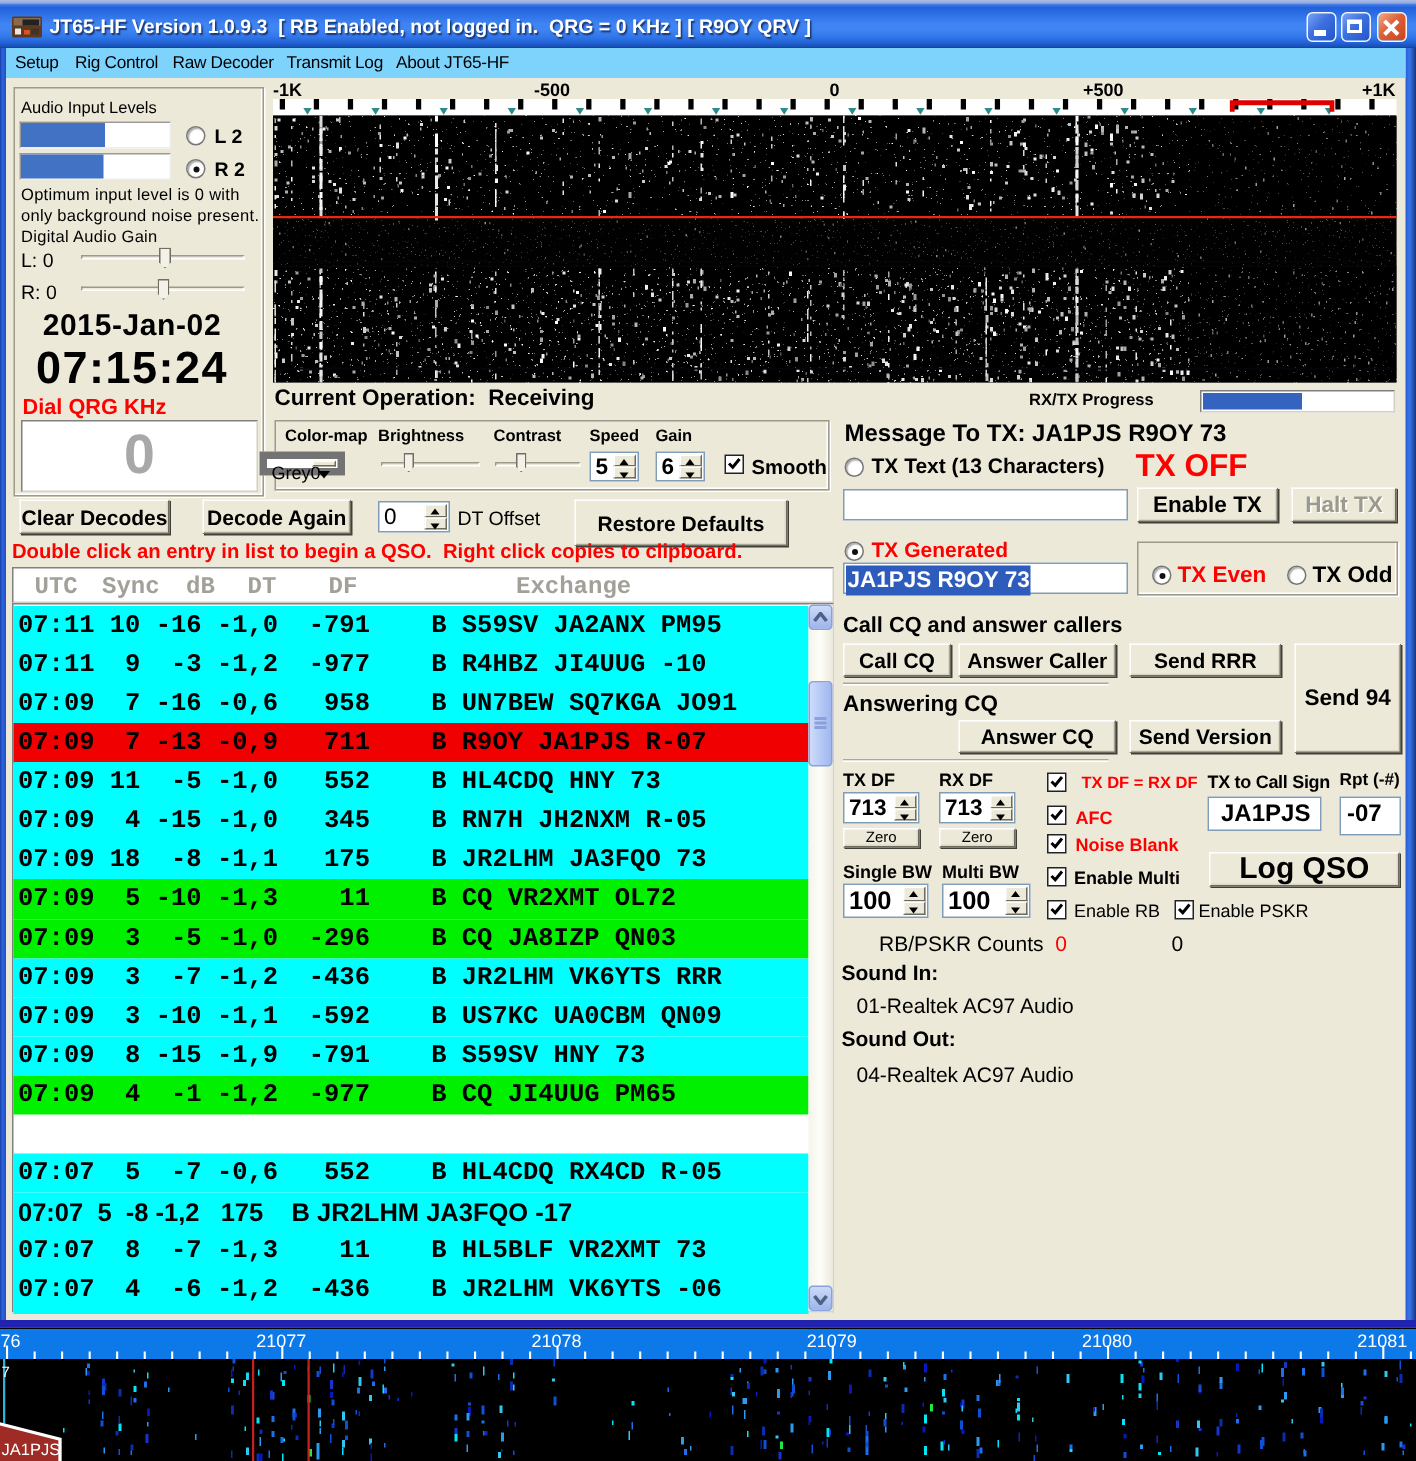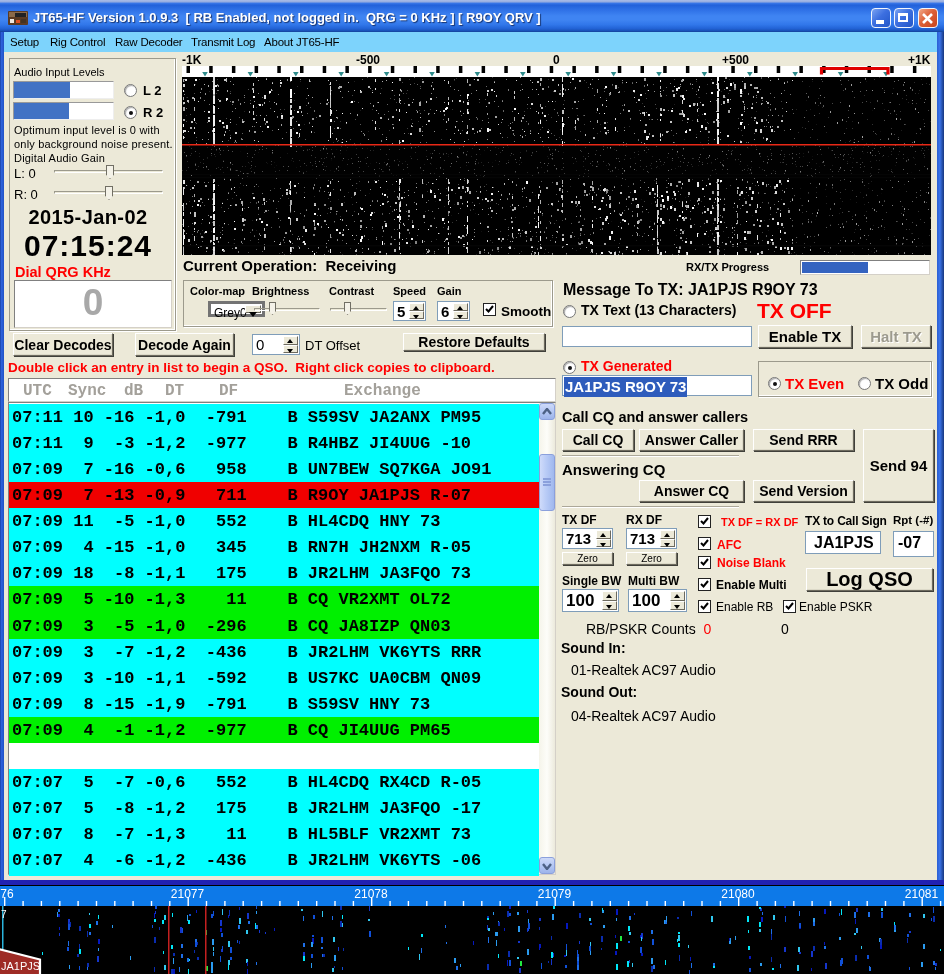--- a/index.html
+++ b/index.html
@@ -1418,21 +1418,21 @@
 <div class="abs" style="left:800px;top:260px;width:130px;height:15px;background:#fff;border:1px solid;border-color:#808080 #d4d0c8 #d4d0c8 #808080">
     <div style="margin:1px;width:66px;height:11px;background:#3463c0"></div>
   </div>
 
 <div class="gbox" style="left:183px;top:280px;width:370px;height:47px"></div>
 <div class="abs b" style="left:190px;top:285px;font-size:11px">Color-map</div>
 <div class="abs b" style="left:252px;top:285px;font-size:11px">Brightness</div>
 <div class="abs b" style="left:329px;top:285px;font-size:11px">Contrast</div>
 <div class="abs b" style="left:393px;top:285px;font-size:11px">Speed</div>
 <div class="abs b" style="left:437px;top:285px;font-size:11px">Gain</div>
-<div class="abs" style="left:208px;top:301px;width:57px;height:16px;background:#fff;border:3px solid #737373">
+<div class="abs" style="left:173px;top:301px;width:57px;height:16px;background:#fff;border:5px solid #737373">
   <span style="position:absolute;left:3px;top:2px;font-size:12px">Grey0</span>
   <span style="position:absolute;right:1px;top:1px;bottom:1px;width:16px;background:#ece9d8;border:1px solid;border-color:#fff #6d6a5e #6d6a5e #fff"></span>
   <span style="position:absolute;right:5px;top:8px;border-left:4px solid transparent;border-right:4px solid transparent;border-top:5px solid #000"></span>
 </div>
 <div class="abs" style="left:254px;top:308px;width:66px;height:3px;border:1px solid;border-color:#9c9a8c #fff #fff #9c9a8c"></div>
 <div class="abs" style="left:269px;top:302px;width:7px;height:13px;background:#f4f2e8;border:1px solid #716f64;clip-path:polygon(0 0,100% 0,100% 70%,50% 100%,0 70%)"></div>
 <div class="abs" style="left:330px;top:308px;width:57px;height:3px;border:1px solid;border-color:#9c9a8c #fff #fff #9c9a8c"></div>
 <div class="abs" style="left:344px;top:302px;width:7px;height:13px;background:#f4f2e8;border:1px solid #716f64;clip-path:polygon(0 0,100% 0,100% 70%,50% 100%,0 70%)"></div>
 <div class="spin" style="left:393px;top:301px;width:33px;height:20px">
     <span class="v">5</span>
@@ -1458,21 +1458,21 @@
 <div class="btn" style="left:13px;top:333px;width:100px;height:23px;font-size:14px">Clear Decodes</div>
 <div class="btn" style="left:135px;top:333px;width:99px;height:23px;font-size:14px">Decode Again</div>
 <div class="spin" style="left:252px;top:334px;width:48px;height:21px">
     <span class="v" style="font-weight:normal">0</span>
     <span class="spinbtns">
       <span class="sb up"></span>
       <span class="sb dn"></span>
     </span>
   </div>
 <div class="abs" style="left:305px;top:338px;font-size:13px">DT Offset</div>
-<div class="btn" style="left:403px;top:333px;width:142px;height:18px;font-size:14px">Restore Defaults</div>
+<div class="btn" style="left:383px;top:333px;width:142px;height:31px;font-size:14px">Restore Defaults</div>
 <div class="abs b red" style="left:8px;top:360px;font-size:13.5px">Double click an entry in list to begin a QSO.&nbsp; Right click copies to clipboard.</div>
 
 <div class="abs" style="left:8px;top:378px;width:548px;height:24px;background:#fff;border:1px solid;border-color:#808080 #d4d0c8 #d4d0c8 #808080"></div>
 <div class="abs mono b" style="top:382px;font-size:16px;color:#a3a09a;left:23px">UTC</div>
 <div class="abs mono b" style="top:382px;font-size:16px;color:#a3a09a;left:68px">Sync</div>
 <div class="abs mono b" style="top:382px;font-size:16px;color:#a3a09a;left:124px">dB</div>
 <div class="abs mono b" style="top:382px;font-size:16px;color:#a3a09a;left:165px">DT</div>
 <div class="abs mono b" style="top:382px;font-size:16px;color:#a3a09a;left:219px">DF</div>
 <div class="abs mono b" style="top:382px;font-size:16px;color:#a3a09a;left:344px">Exchange</div>
 <div class="abs" style="left:8px;top:402px;width:548px;height:473px;background:#fff;border:1px solid;border-color:#808080 #d4d0c8 #d4d0c8 #808080"></div>
@@ -1513,21 +1513,21 @@
     <div style="position:absolute;left:0;top:286.7px;width:530px;height:26.7px;background:#00ffff;">
       <span style="position:absolute;left:3px;top:4px;font-family:'Liberation Mono',monospace;font-weight:bold;font-size:17px;white-space:pre">07:09  8 -15 -1,9  -791    B S59SV HNY 73</span>
     </div>
     <div style="position:absolute;left:0;top:312.7px;width:530px;height:26.7px;background:#00f000;">
       <span style="position:absolute;left:3px;top:4px;font-family:'Liberation Mono',monospace;font-weight:bold;font-size:17px;white-space:pre">07:09  4  -1 -1,2  -977    B CQ JI4UUG PM65</span>
     </div>
     <div style="position:absolute;left:0;top:364.8px;width:530px;height:26.7px;background:#00ffff;">
       <span style="position:absolute;left:3px;top:4px;font-family:'Liberation Mono',monospace;font-weight:bold;font-size:17px;white-space:pre">07:07  5  -7 -0,6   552    B HL4CDQ RX4CD R-05</span>
     </div>
     <div style="position:absolute;left:0;top:390.9px;width:530px;height:26.7px;background:#00ffff;">
-      <span style="position:absolute;left:3px;top:4px;font-family:Liberation Mono, monospace;font-weight:bold;font-size:17px;white-space:pre">07:07  5  -8 -1,2   175    B JR2LHM JA3FQO -17</span>
+      <span style="position:absolute;left:3px;top:4px;font-family:Liberation Sans, sans-serif;font-weight:bold;font-size:17px;white-space:pre">07:07  5  -8 -1,2   175    B JR2LHM JA3FQO -17</span>
     </div>
     <div style="position:absolute;left:0;top:417.0px;width:530px;height:26.7px;background:#00ffff;">
       <span style="position:absolute;left:3px;top:4px;font-family:'Liberation Mono',monospace;font-weight:bold;font-size:17px;white-space:pre">07:07  8  -7 -1,3    11    B HL5BLF VR2XMT 73</span>
     </div>
     <div style="position:absolute;left:0;top:443.0px;width:530px;height:26.7px;background:#00ffff;">
       <span style="position:absolute;left:3px;top:4px;font-family:'Liberation Mono',monospace;font-weight:bold;font-size:17px;white-space:pre">07:07  4  -6 -1,2  -436    B JR2LHM VK6YTS -06</span>
     </div>
     <div style="position:absolute;left:0;top:469.1px;width:530px;height:3px;background:#00ffff"></div>
   </div>
 

